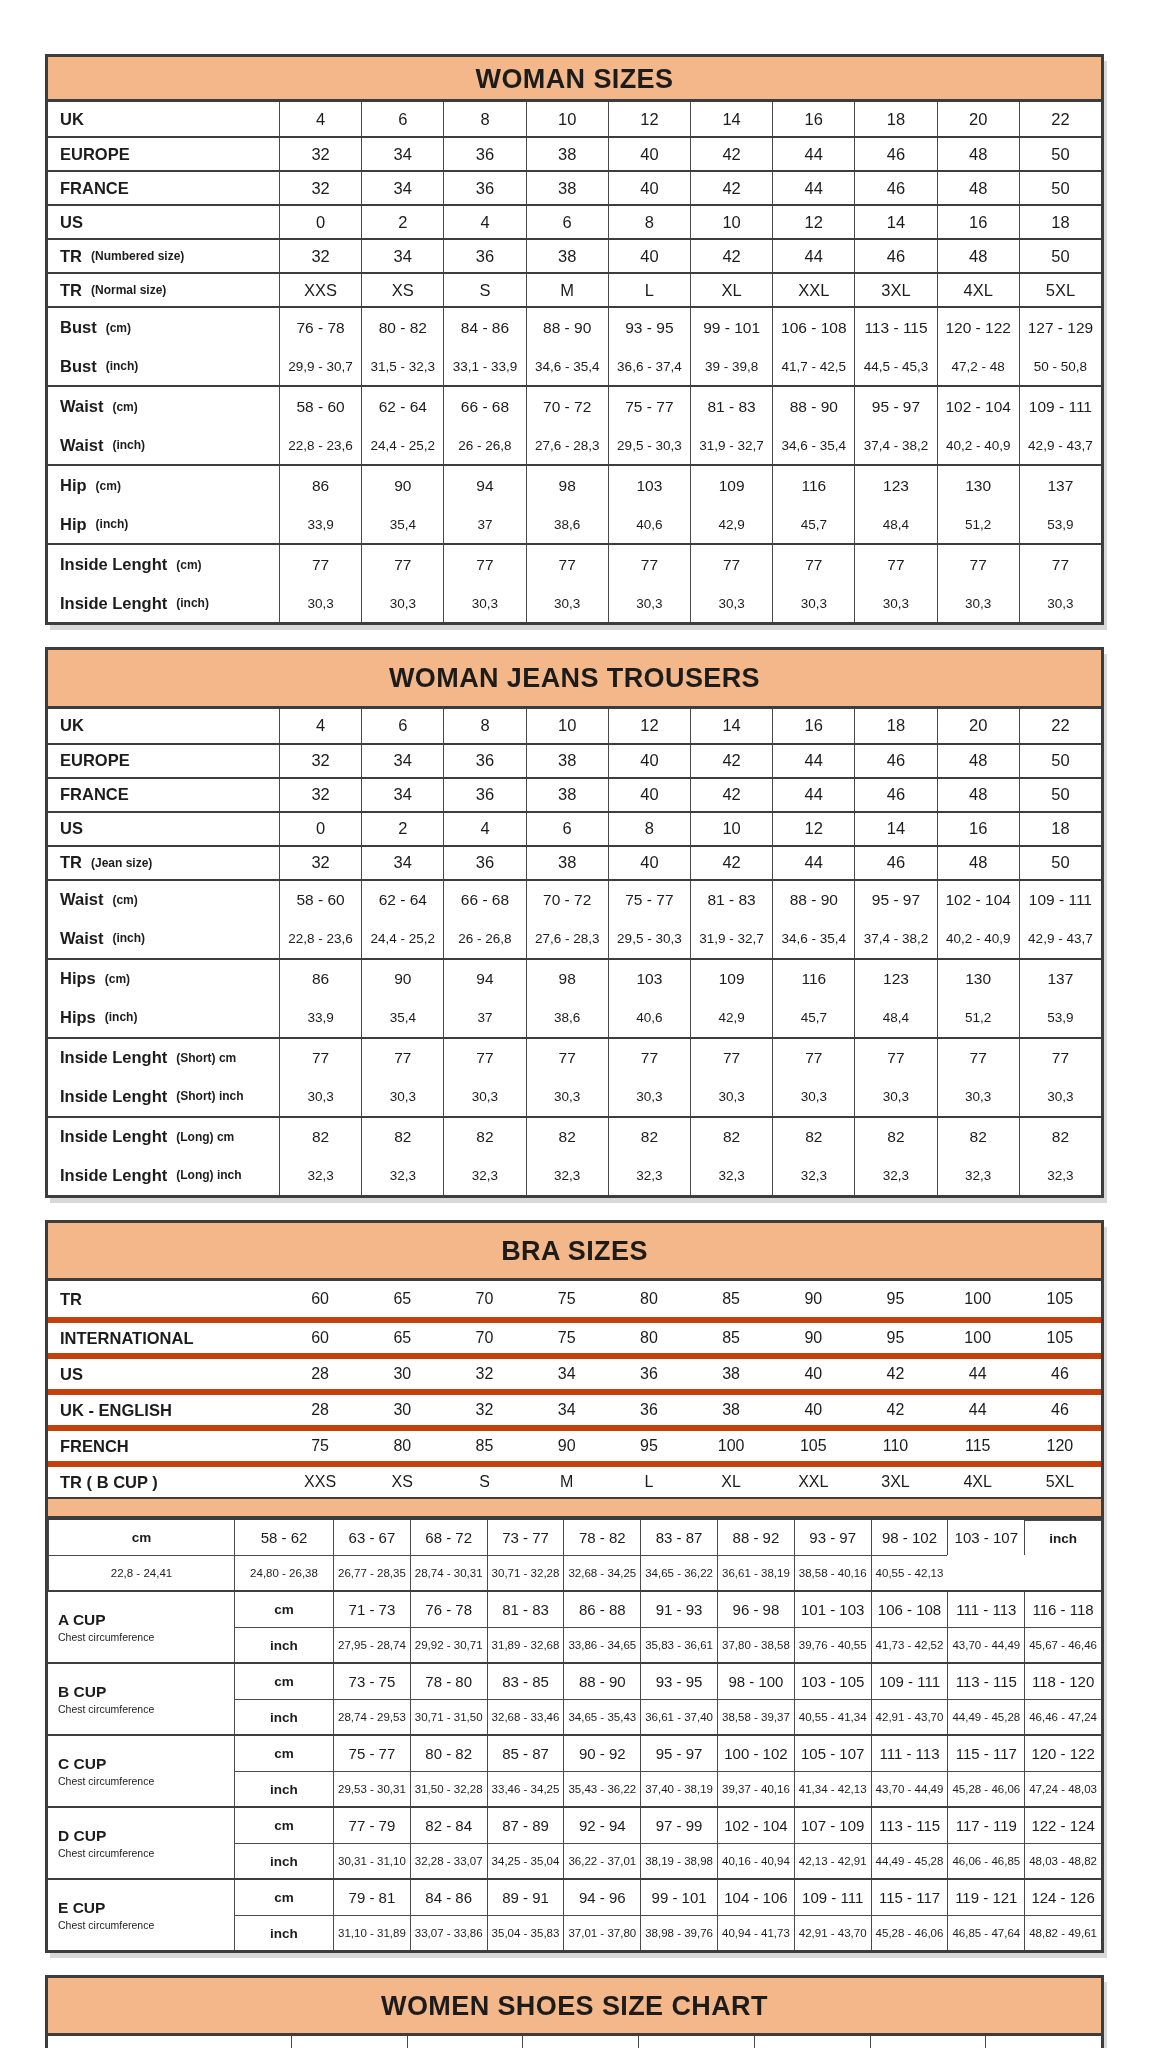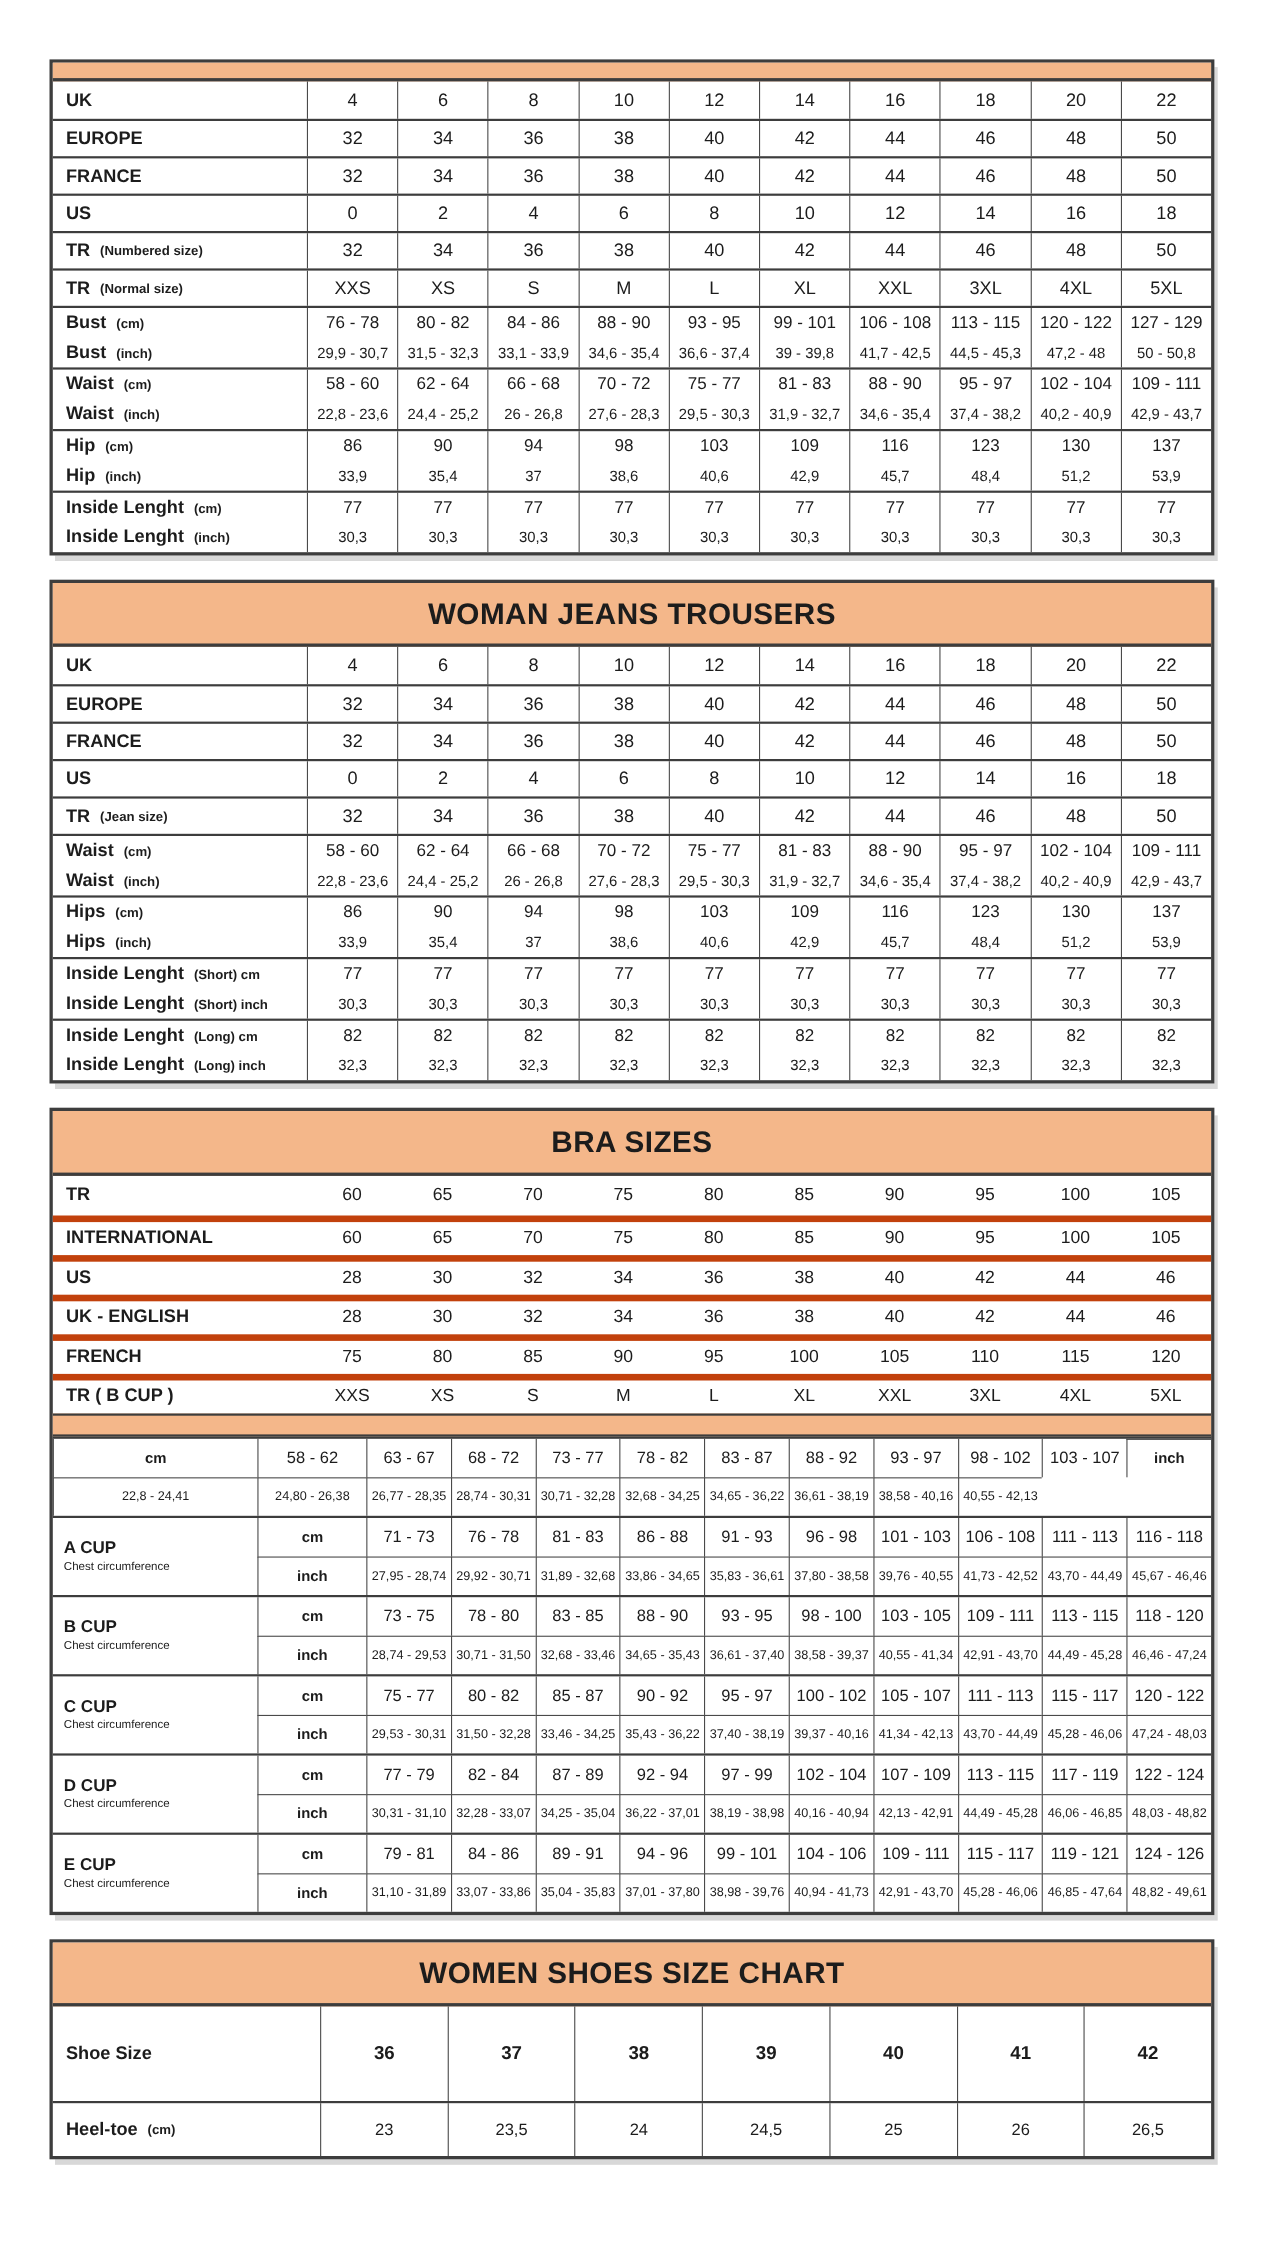--- a/index.html
+++ b/index.html
@@ -26,21 +26,21 @@
   .t-head.solo { padding: 14px 0 13px; }
   .t-title { font-size: 27px; font-weight: bold; letter-spacing: .4px; line-height: 1.05; }
   .t-sub   { font-size: 13.5px; font-weight: bold; margin-top: 2px; }
   
   .t-row { display: grid; grid-template-columns: 231px repeat(10, 1fr); border-top: 2px solid #3d3d3d; }
   .t-body > .t-row:first-child, .t-body > .plain-row:first-child { border-top: none; }
   .cell { display: flex; align-items: center; justify-content: center; overflow: hidden; white-space: nowrap; }
   .val-cell { border-left: 1.6px solid #4a4a4a; }
   .label-cell { justify-content: flex-start; padding-left: 12px; }
   .t-row.single { height: 34px; }
-  .t-row.pair   { height: 56px; }
+  .t-row.pair   { height: 79px; }
   .lbl  { font-weight: bold; font-size: 16.5px; }
   .note { font-weight: bold; font-size: 12px; margin-left: 9px; }
   .v { font-size: 16.5px; }
   .pair .cell, .pair-label { flex-direction: column; align-items: stretch; }
   .pair-label { align-items: flex-start; justify-content: center; }
   .line { flex: 1; display: flex; align-items: center; justify-content: center; }
   .pair-label .line { justify-content: flex-start; }
   .pair-cell .line.top .v { font-size: 15.5px; }
   .pair-cell .line.bot .v { font-size: 13.5px; }
   
@@ -70,20 +70,21 @@
   .shoe-row.r1 .v { font-size: 17px; font-weight: bold; }
   .shoe-row.r2 .v { font-size: 15px; }
 </style>
 </head>
 <body>
 
 <div class="page">
 
   <section class="card">
     <header class="t-head">
+      <div class="t-title">WOMAN SIZES</div>
     </header>
     <div class="t-body" id="ws-body">
         <div class="t-row single">
           <div class="cell label-cell">
             <span class="lbl">UK</span>
           </div>
           <div class="cell val-cell">
             <span class="v">4</span>
           </div>
           <div class="cell val-cell">

